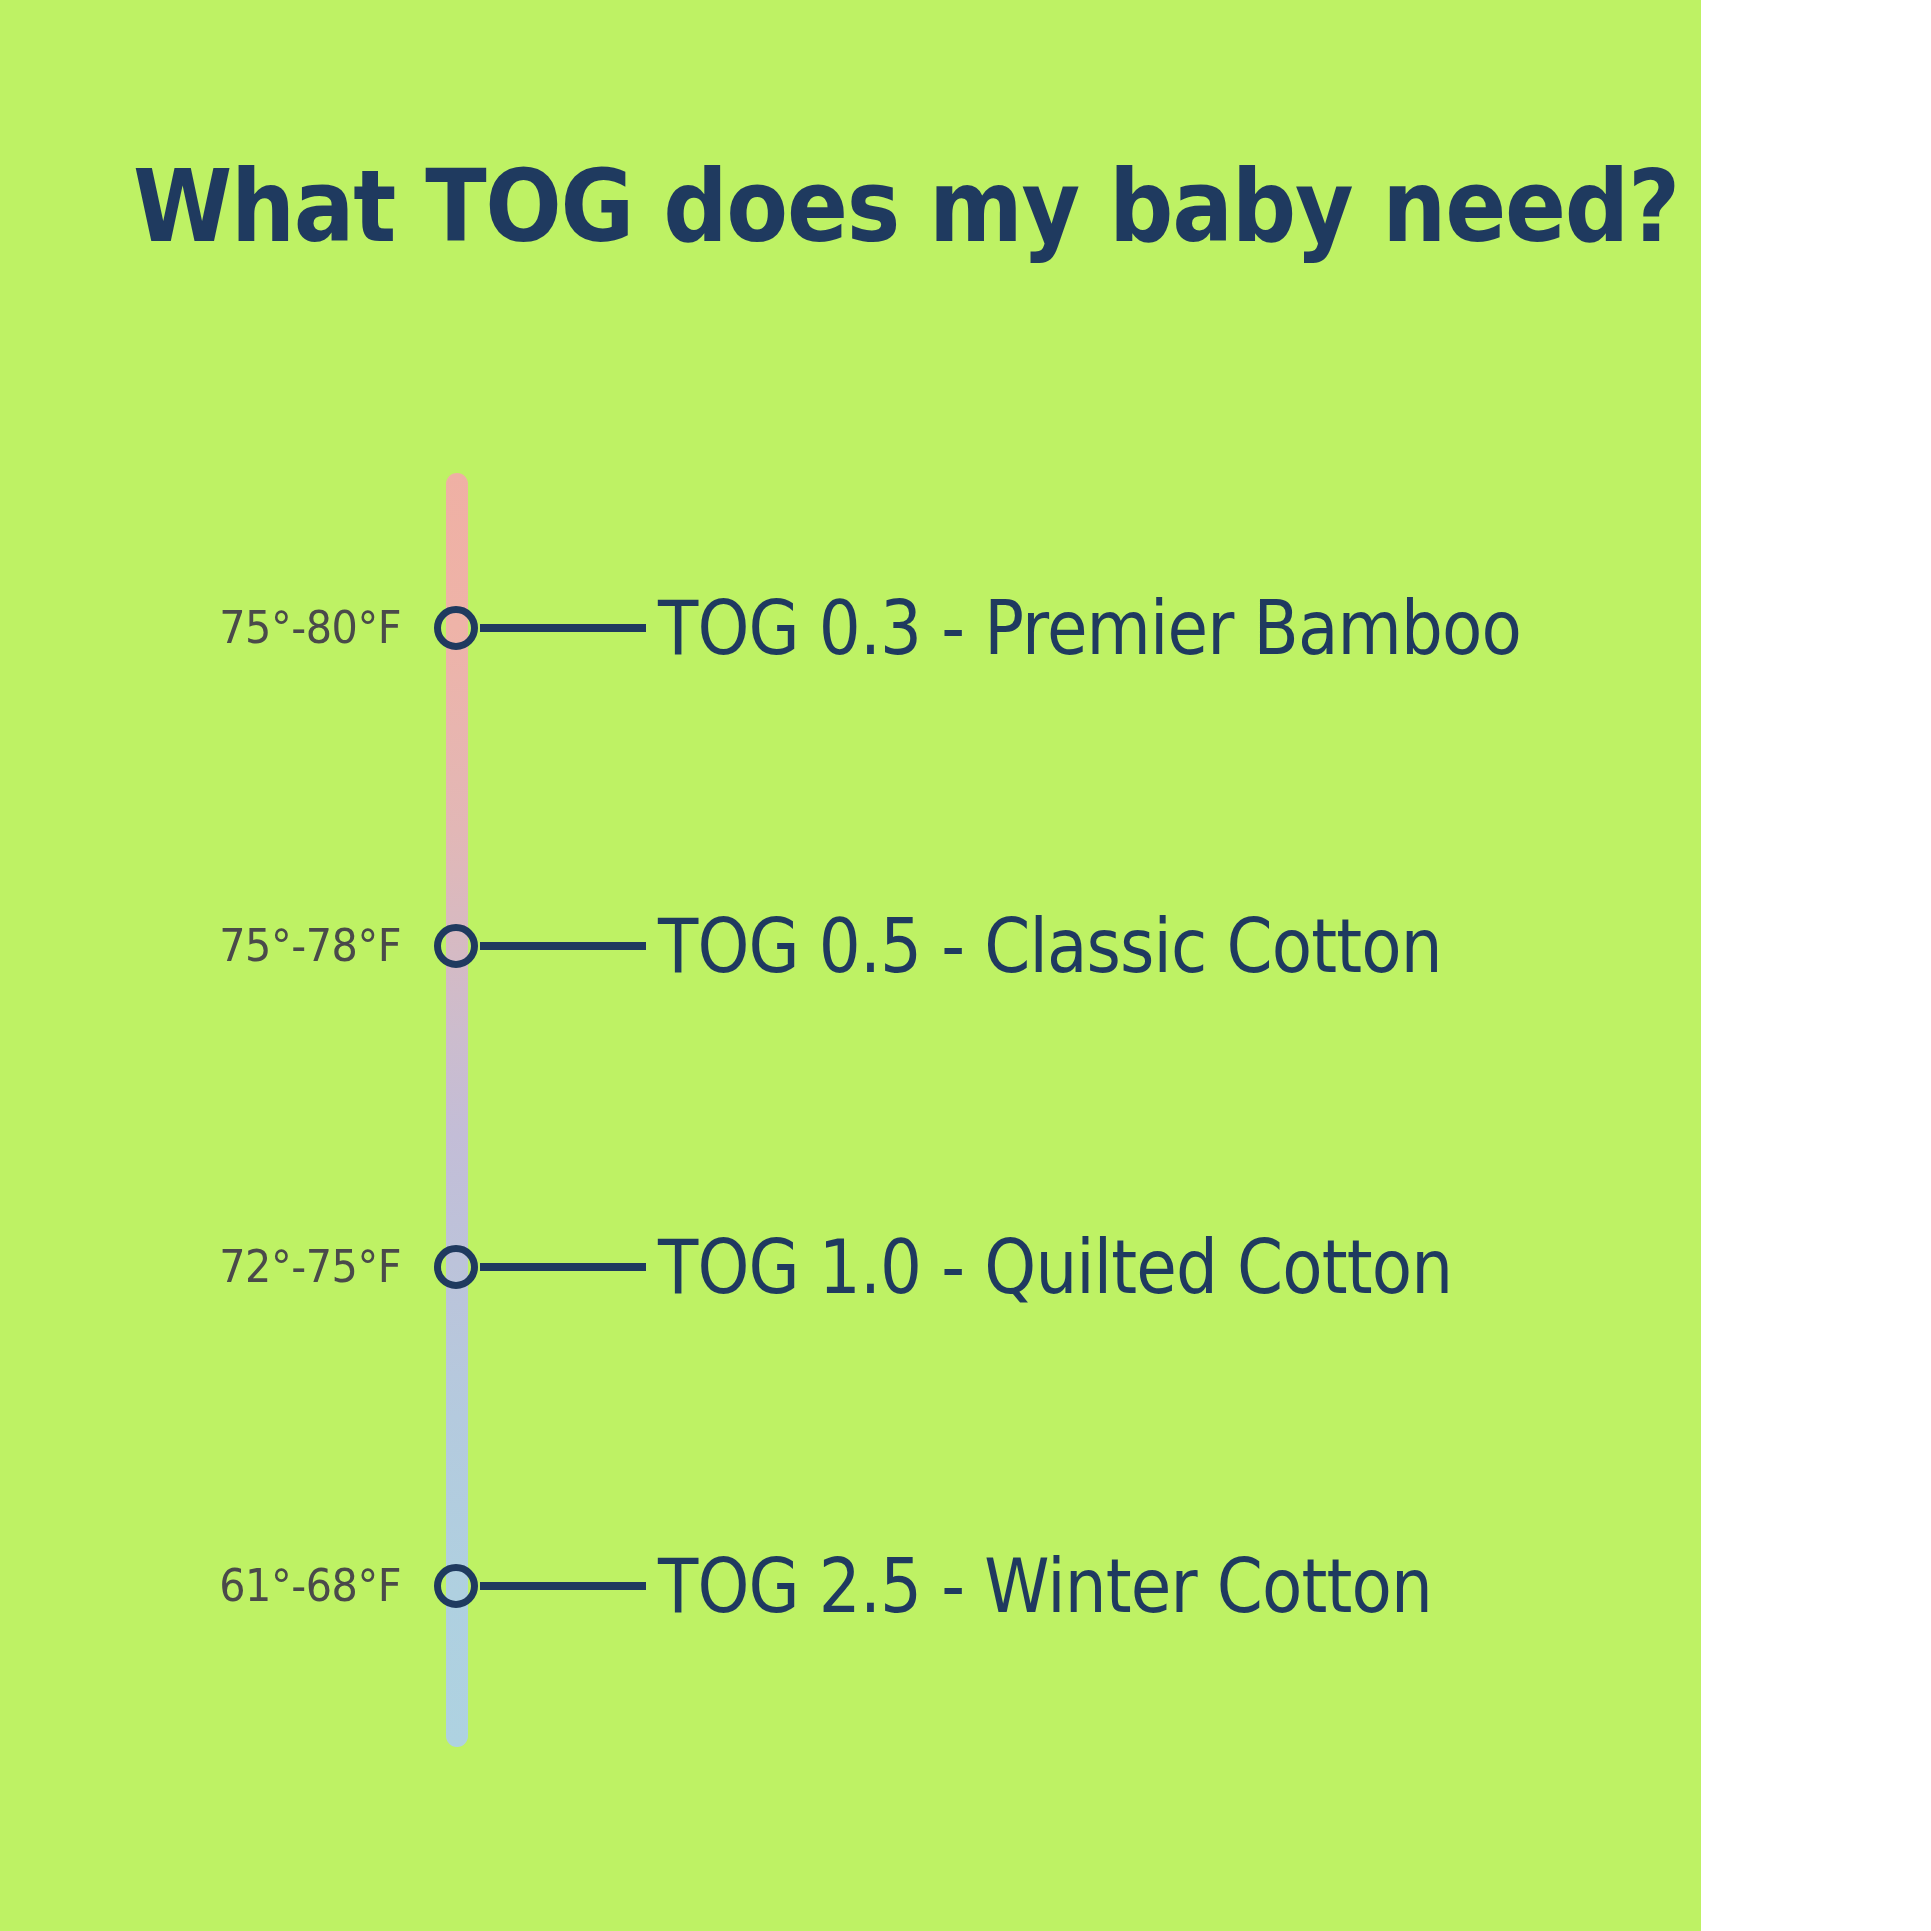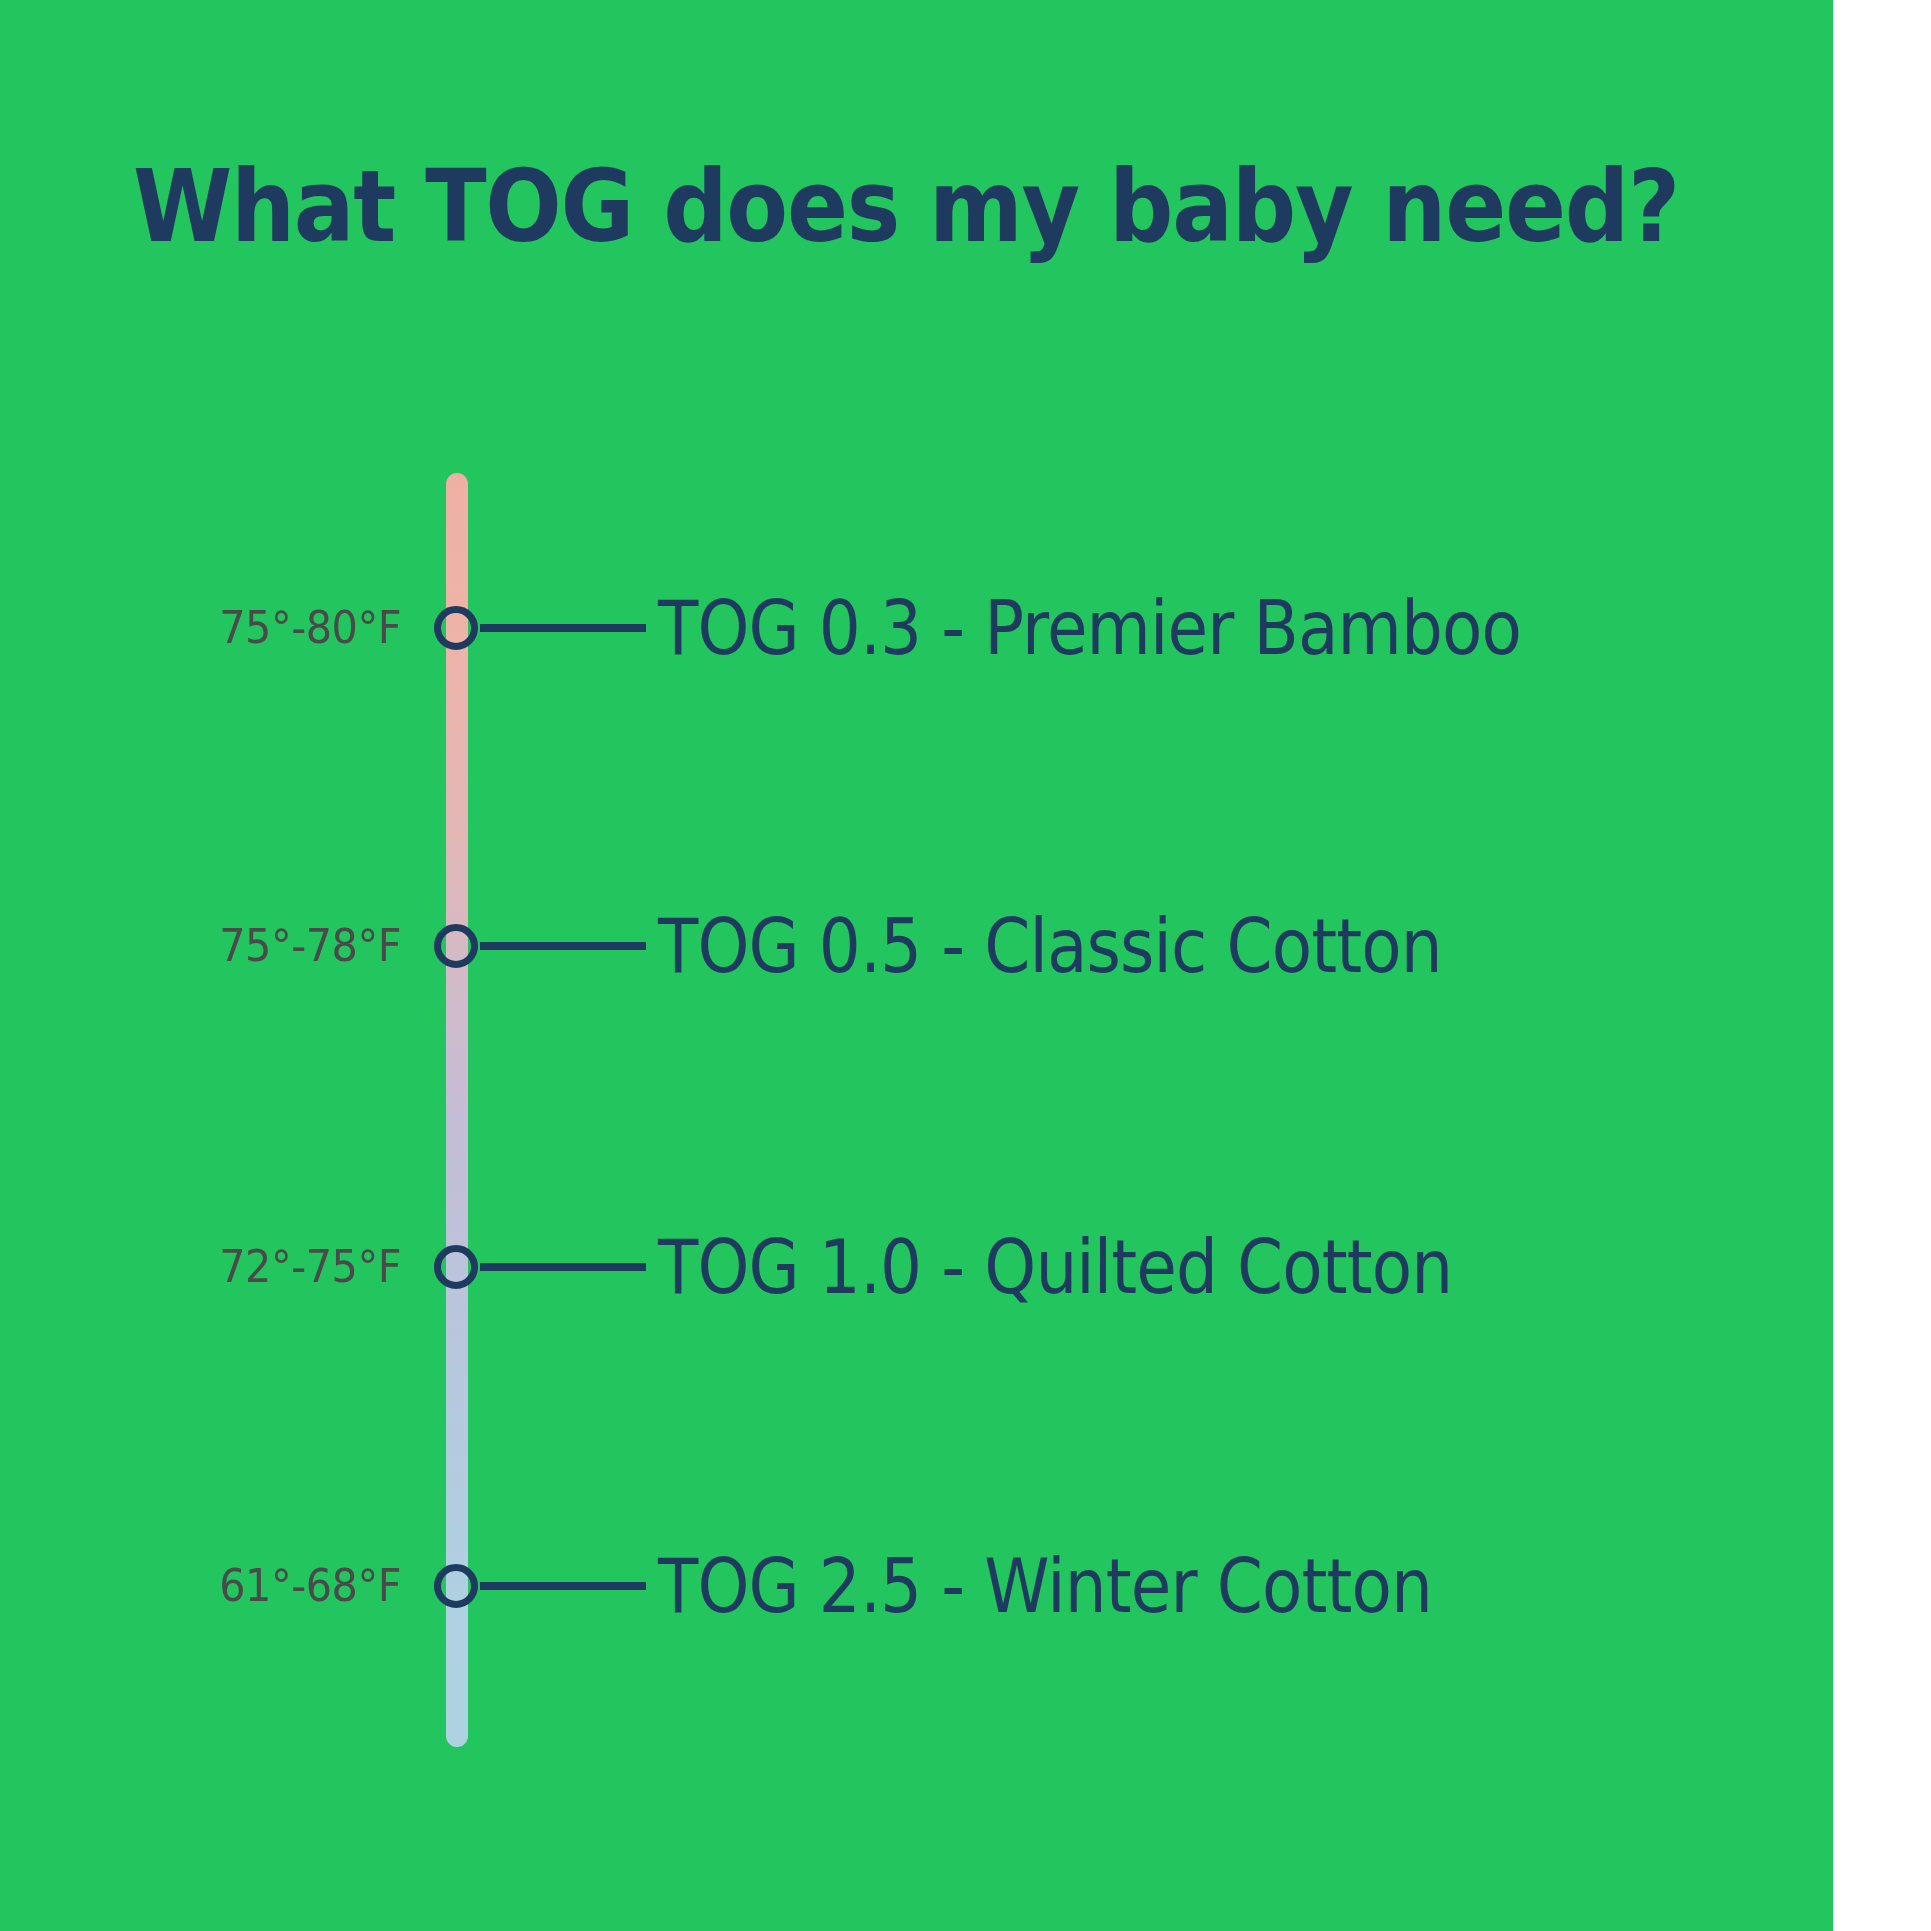--- a/index.html
+++ b/index.html
@@ -9,23 +9,23 @@
   }
   body {
     width: 1931px;
     height: 1931px;
     overflow: hidden;
     font-family: "Liberation Sans", "DejaVu Sans", sans-serif;
   }
 
   #infographic {
     position: relative;
-    width: 1833px;
+    width: 1701px;
     height: 1931px;
-    background: #22c55e;
+    background: #bef264;
     box-sizing: border-box;
   }
 
   
   #title {
     position: absolute;
     left: 133px;
     top: 153px;
     width: 1699px;
     margin: 0;

